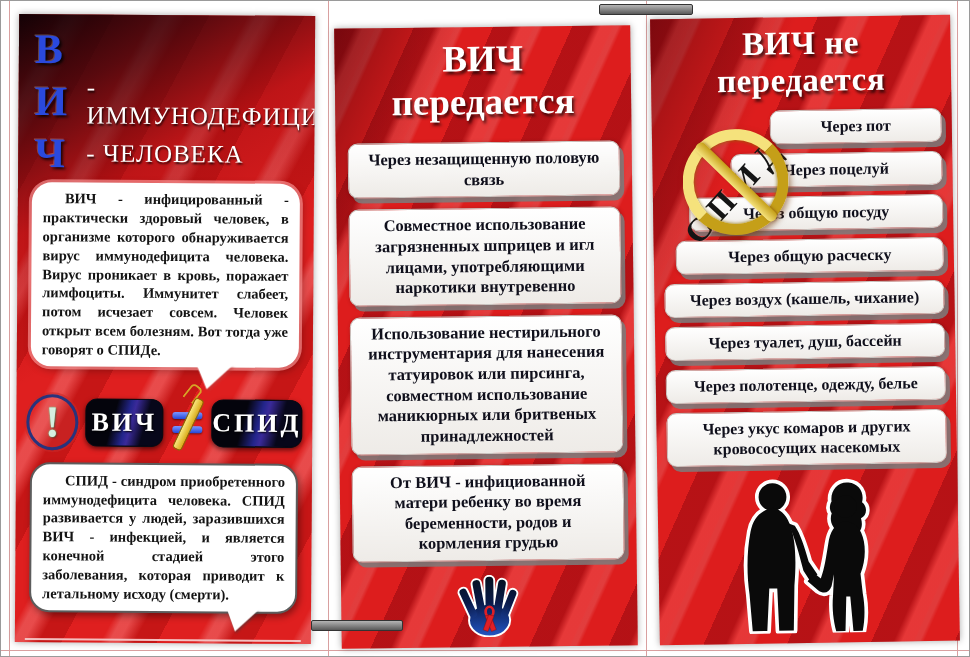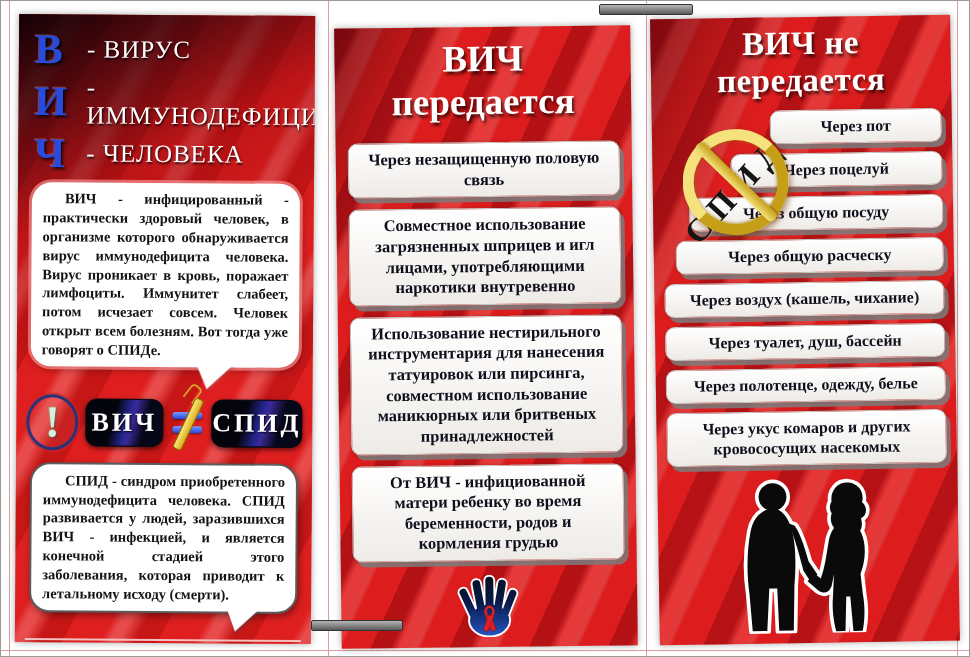--- a/index.html
+++ b/index.html
@@ -162,21 +162,20 @@
   <div class="vguide" style="left:327px"></div>
   <div class="vguide" style="left:645px"></div>
   <div class="vguide" style="left:956px"></div>
   <div class="hguide" style="top:649px"></div>
 
   <div class="panel panel-left">
 
     <div class="acronym">
       <div class="acr-row">
         <span class="acr-letter">В</span>
-        <span class="acr-word">- ВИРУС</span>
       </div>
       <div class="acr-row">
         <span class="acr-letter">И</span>
         <span class="acr-word">- ИММУНОДЕФИЦИТА</span>
       </div>
       <div class="acr-row">
         <span class="acr-letter">Ч</span>
         <span class="acr-word">- ЧЕЛОВЕКА</span>
       </div>
     </div>

